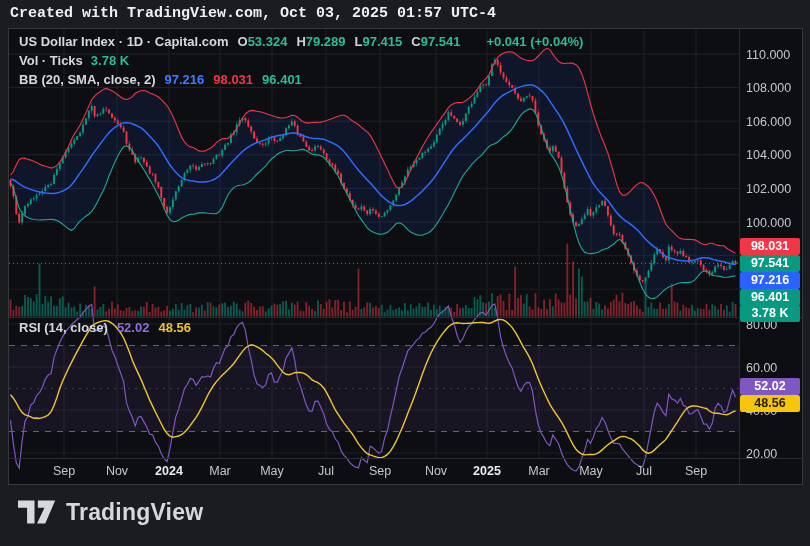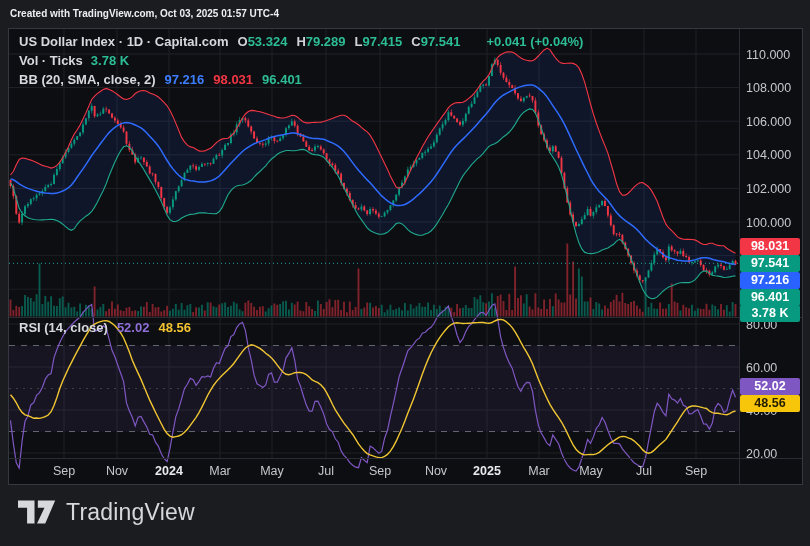--- a/index.html
+++ b/index.html
@@ -3,21 +3,21 @@
 <meta charset="utf-8">
 <style>
   html,body{margin:0;padding:0}
   body{
     width:810px;height:546px;position:relative;overflow:hidden;
     background:#1b1c1f;font-family:"Liberation Sans",sans-serif;
     -webkit-font-smoothing:antialiased;
   }
   #topbar{
     position:absolute;left:10px;top:0;height:28px;line-height:28px;
-    font-size:10px;font-weight:700;color:#edeff3;white-space:nowrap;
+    font-size:15px;font-weight:700;color:#edeff3;white-space:nowrap;font-family:Liberation Mono, monospace;
   }
   #frame{
     position:absolute;left:8px;top:28px;width:793px;height:455px;
     background:#0d0e11;border:1px solid #35383f;
   }
   #plot{position:absolute;left:0;top:0}
   .legend{
     position:absolute;left:10px;white-space:nowrap;
     font-size:13px;font-weight:600;color:#d5d8de;z-index:5;
   }
@@ -30,21 +30,21 @@
   .legend .yval{color:#f2c230;margin-left:9px}
   .chip{
     position:absolute;left:731px;width:60px;height:17px;line-height:17px;
     text-align:center;font-size:12.5px;font-weight:700;border-radius:2px;z-index:4;
   }
   #footer{
     position:absolute;left:18px;top:495px;height:34px;
     display:flex;align-items:center;gap:10px;
   }
   #footer .brand{
-    font-size:23px;font-weight:400;color:#d6d8db;letter-spacing:.2px;
+    font-size:23px;font-weight:700;color:#d6d8db;letter-spacing:.2px;
   }
 </style>
 </head>
 <body>
 
 <div id="topbar">
   <span>Created with TradingView.com, Oct 03, 2025 01:57 UTC-4</span>
 </div>
 
 <div id="frame">

